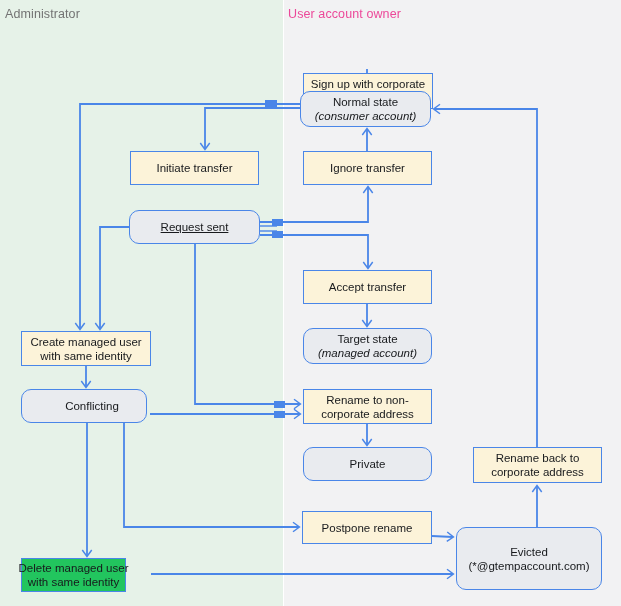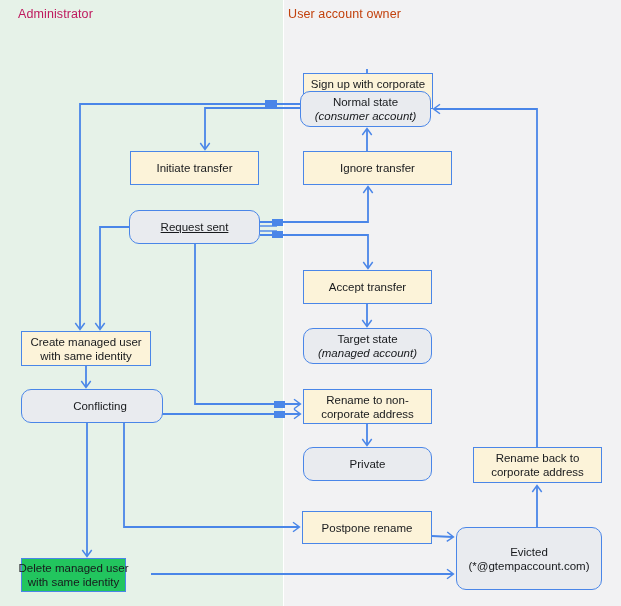--- a/index.html
+++ b/index.html
@@ -20,22 +20,22 @@
   .node .sub{font-style:italic;white-space:nowrap;}
   .node.action{border:1.5px solid #4A86E8;}
   .node.state{border:1.5px solid #4A86E8;border-radius:10px;}
 </style>
 </head>
 <body>
 
 <div class="stage">
   <div class="panel" id="panel-admin" style="left: 0px; width: 283px; background: rgb(230, 242, 232);"></div>
   <div class="panel" id="panel-owner" style="left: 284px; width: 337px; background: rgb(242, 242, 243);"></div>
-  <div class="panel-label" id="label-admin" style="left: 18px; color: #be185d;">Administrator</div>
-  <div class="panel-label" id="label-owner" style="left: 288px; color: #c2410c;">User account owner</div>
+  <div class="panel-label" id="label-admin" style="left: 5px; color: #737373;">Administrator</div>
+  <div class="panel-label" id="label-owner" style="left: 288px; color: #ec4899;">User account owner</div>
 
   <svg class="edges-layer" id="edges-svg" width="621" height="606" viewBox="0 0 621 606" xmlns="http://www.w3.org/2000/svg">
     <defs>
       <marker id="arrow" viewBox="-9 -7 11 14" refX="-0.5" refY="0" markerWidth="10" markerHeight="12" orient="auto" markerUnits="userSpaceOnUse">
         <path d="M-7.5,-5.5 L0,0 L-7.5,5.5" fill="none" stroke="#4A86E8" stroke-width="1.7"></path>
       </marker>
     </defs>
     <g id="edge-group">
         <path d="M367,69 L367,89" fill="none" stroke="#4A86E8" stroke-width="1.8" marker-end="url(#arrow)"></path>
         <path d="M367,151 L367,129" fill="none" stroke="#4A86E8" stroke-width="1.8" marker-end="url(#arrow)"></path>
@@ -70,38 +70,38 @@
         <div class="ln">Sign up with corporate</div>
         <div class="ln">email address</div>
       </div>
       <div class="node state" style="left: 300px; top: 91px; width: 131px; height: 36px; background: rgb(233, 235, 239);">
         <div class="ln">Normal state</div>
         <div class="sub">(consumer account)</div>
       </div>
       <div class="node action" style="left: 130px; top: 151px; width: 129px; height: 34px; background: rgb(252, 243, 217);">
         <div class="ln">Initiate transfer</div>
       </div>
-      <div class="node action" style="left: 303px; top: 151px; width: 149px; height: 34px; background: rgb(252, 243, 217);">
+      <div class="node action" style="left: 303px; top: 151px; width: 129px; height: 34px; background: rgb(252, 243, 217);">
         <div class="ln">Ignore transfer</div>
       </div>
       <div class="node state" style="left: 129px; top: 210px; width: 131px; height: 34px; background: rgb(233, 235, 239); text-decoration: underline;">
         <div class="ln">Request sent</div>
       </div>
       <div class="node action" style="left: 303px; top: 270px; width: 129px; height: 34px; background: rgb(252, 243, 217);">
         <div class="ln">Accept transfer</div>
       </div>
       <div class="node state" style="left: 303px; top: 328px; width: 129px; height: 36px; background: rgb(233, 235, 239);">
         <div class="ln">Target state</div>
         <div class="sub">(managed account)</div>
       </div>
       <div class="node action" style="left: 21px; top: 331px; width: 130px; height: 35px; background: rgb(252, 243, 217);">
         <div class="ln">Create managed user</div>
         <div class="ln">with same identity</div>
       </div>
-      <div class="node state" style="left: 21px; top: 389px; width: 142px; height: 34px; background: rgb(233, 235, 239); padding-left: 16px;">
+      <div class="node state" style="left: 21px; top: 389px; width: 126px; height: 34px; background: rgb(233, 235, 239); padding-left: 16px;">
         <div class="ln">Conflicting</div>
       </div>
       <div class="node action" style="left: 303px; top: 389px; width: 129px; height: 35px; background: rgb(252, 243, 217);">
         <div class="ln">Rename to non-</div>
         <div class="ln">corporate address</div>
       </div>
       <div class="node state" style="left: 303px; top: 447px; width: 129px; height: 34px; background: rgb(233, 235, 239);">
         <div class="ln">Private</div>
       </div>
       <div class="node action" style="left: 473px; top: 447px; width: 129px; height: 36px; background: rgb(252, 243, 217);">

